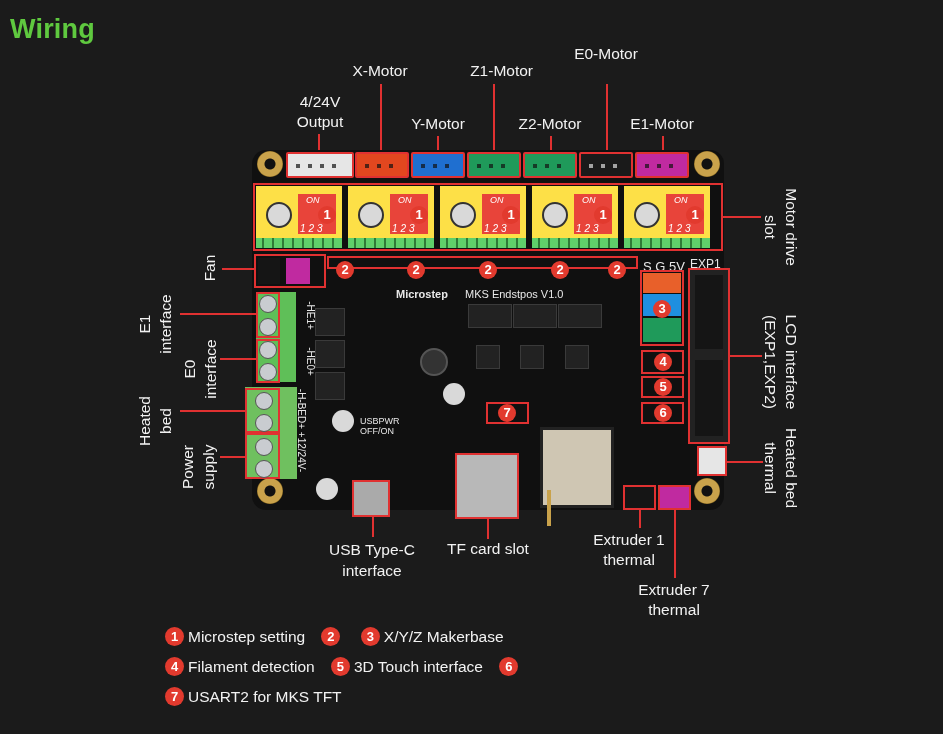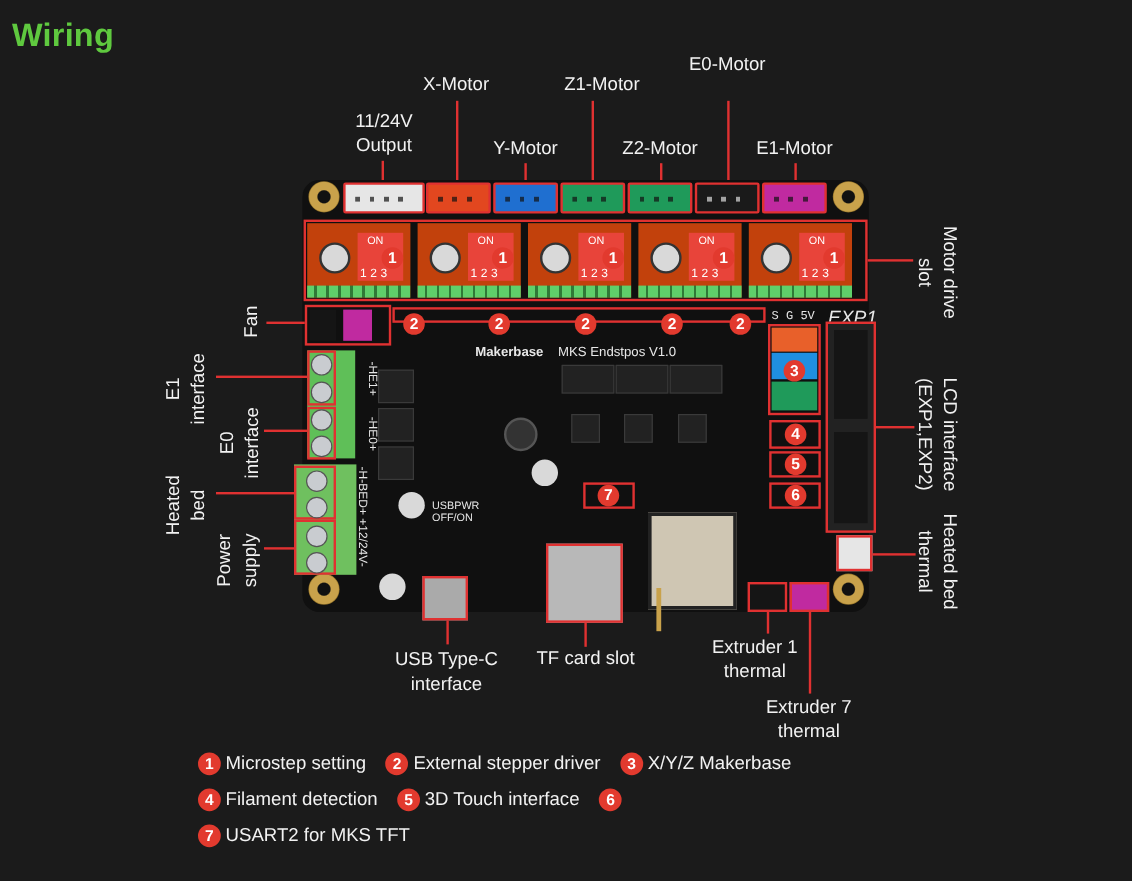--- a/index.html
+++ b/index.html
@@ -11,21 +11,21 @@
   .rotL { transform:rotate(-90deg); transform-origin:center center; }
   .rotR { transform:rotate(90deg); transform-origin:center center; }
   .line { position:absolute; background:#e03131; }
   .box { position:absolute; border:2px solid #e03131; box-sizing:border-box; }
   .board { position:absolute; left:252px; top:150px; width:472px; height:360px; background:#101010; border-radius:14px; }
   .conn { position:absolute; top:152px; height:26px; border-radius:2px; box-sizing:border-box; }
   .conn .pins { position:absolute; left:8px; right:8px; top:10px; height:4px;
      background:repeating-linear-gradient(90deg,#111 0 4px, transparent 4px 12px); opacity:0.7; }
   .mount { position:absolute; width:26px; height:26px; border-radius:50%;
      background:radial-gradient(circle, #111 0 5px, #c9a24b 6px 12px, #8a6a22 13px); }
-  .drv { position:absolute; top:186px; width:86px; height:62px; background:#c2410c; }
+  .drv { position:absolute; top:186px; width:86px; height:62px; background:#fde047;font-style:italic; }
   .drv .cap { position:absolute; left:10px; top:16px; width:26px; height:26px; border-radius:50%; background:#d9d9d9; border:2px solid #333; box-sizing:border-box; }
   .drv .dip { position:absolute; left:42px; top:8px; width:38px; height:40px; background:#e8443a; }
   .drv .dip .on { position:absolute; left:8px; top:1px; font-size:9px; color:#fff; }
   .drv .dip .nums { position:absolute; left:2px; bottom:0px; font-size:10px; color:#fff; letter-spacing:3px; }
   .drv .pinrow { position:absolute; left:0; right:0; bottom:0; height:10px;
      background:repeating-linear-gradient(90deg,#5fcf6a 0 6px,#2f7a37 6px 8px, #5fcf6a 8px 10px); }
   .badge { position:absolute; width:18px; height:18px; border-radius:50%; background:#e23a2e;
      color:#fff; font-size:13px; font-weight:bold; text-align:center; line-height:18px; }
   .term { position:absolute; background:#5fbf58; box-sizing:border-box; }
   .screw { position:absolute; width:16px; height:16px; border-radius:50%; background:#c9ccd0; border:1px solid #555; }
@@ -35,21 +35,21 @@
   .legend .item { display:inline-flex; align-items:center; margin-right:12px; }
   .legend .num { display:inline-block; width:19px; height:19px; border-radius:50%; background:#e23a2e; color:#fff;
       font-size:13px; font-weight:bold; text-align:center; line-height:19px; margin-right:4px; }
 </style>
 </head>
 <body>
 
 <div class="title">Wiring</div>
 
 <div class="lbl" style="left:285px;top:92px;width:70px;">
-  <div>11/24V</div>
+  <div>4/24V</div>
   <div>Output</div>
 </div>
 <div class="lbl" style="left:340px;top:61px;width:80px;">X-Motor</div>
 <div class="lbl" style="left:398px;top:114px;width:80px;">Y-Motor</div>
 <div class="lbl" style="left:453px;top:61px;width:80px;text-align:right;">Z1-Motor</div>
 <div class="lbl" style="left:510px;top:114px;width:80px;">Z2-Motor</div>
 <div class="lbl" style="left:566px;top:44px;width:80px;">E0-Motor</div>
 <div class="lbl" style="left:622px;top:114px;width:80px;">E1-Motor</div>
 
 <div class="line" style="left:318px;top:134px;width:2px;height:18px;"></div>
@@ -184,21 +184,21 @@
 <div class="line" style="left:220px;top:456px;width:25px;height:2px;"></div>
 <div class="vlbl rotL" style="left:115px;top:400px;width:80px;line-height:21px;">
   <div>Heated</div>
   <div>bed</div>
 </div>
 <div class="vlbl rotL" style="left:158px;top:446px;width:80px;line-height:21px;">
   <div>Power</div>
   <div>supply</div>
 </div>
 
-<div class="silk" style="left:396px;top:288px;font-weight:bold;font-size:11px;">Makerbase</div>
+<div class="silk" style="left:396px;top:288px;font-weight:bold;font-size:11px;">Microstep</div>
 <div class="silk" style="left:465px;top:288px;font-size:11px;">MKS Endstpos V1.0</div>
 <div class="chip" style="left:468px;top:304px;width:42px;height:22px;"></div>
 <div class="chip" style="left:513px;top:304px;width:42px;height:22px;"></div>
 <div class="chip" style="left:558px;top:304px;width:42px;height:22px;"></div>
 <div class="chip" style="left:476px;top:345px;width:22px;height:22px;"></div>
 <div class="chip" style="left:520px;top:345px;width:22px;height:22px;"></div>
 <div class="chip" style="left:565px;top:345px;width:22px;height:22px;"></div>
 <div class="chip" style="left:315px;top:308px;width:28px;height:26px;"></div>
 <div class="chip" style="left:315px;top:340px;width:28px;height:26px;"></div>
 <div class="chip" style="left:315px;top:372px;width:28px;height:26px;"></div>
@@ -234,22 +234,22 @@
 <div class="line" style="left:674px;top:510px;width:2px;height:68px;"></div>
 <div class="lbl" style="left:586px;top:530px;width:86px;">
   <div>Extruder 1</div>
   <div>thermal</div>
 </div>
 <div class="lbl" style="left:631px;top:580px;width:86px;">
   <div>Extruder 7</div>
   <div>thermal</div>
 </div>
 
-<div class="silk" style="left:643px;top:259px;font-size:10px;font-family:Liberation Mono, monospace;">S G 5V</div>
-<div class="silk" style="left:690px;top:257px;font-size:16px;font-style:italic;">EXP1</div>
+<div class="silk" style="left:643px;top:259px;font-size:13px;">S G 5V</div>
+<div class="silk" style="left:690px;top:257px;font-size:12px;">EXP1</div>
 <div class="box" style="left:640px;top:270px;width:44px;height:76px;"></div>
 <div style="position:absolute;left:643px;top:273px;width:38px;height:20px;background:#e8602a;"></div>
 <div style="position:absolute;left:643px;top:294px;width:38px;height:22px;background:#1f8fe0;"></div>
 <div style="position:absolute;left:643px;top:318px;width:38px;height:24px;background:#1f9a5a;"></div>
 <div class="badge" style="left:653px;top:300px;">3</div>
 <div class="box" style="left:641px;top:350px;width:43px;height:24px;"></div>
 <div class="badge" style="left:654px;top:353px;">4</div>
 <div class="box" style="left:641px;top:376px;width:43px;height:22px;"></div>
 <div class="badge" style="left:654px;top:378px;">5</div>
 <div class="box" style="left:641px;top:402px;width:43px;height:22px;"></div>
@@ -276,21 +276,20 @@
   <div>thermal</div>
 </div>
 
 <div class="legend" style="top:627px;">
   <span class="item">
       <span class="num">1</span>
       <span>Microstep setting</span>
     </span>
   <span class="item">
       <span class="num">2</span>
-      <span>External stepper driver</span>
     </span>
   <span class="item">
       <span class="num">3</span>
       <span>X/Y/Z Makerbase</span>
     </span>
 </div>
 <div class="legend" style="top:657px;">
   <span class="item">
       <span class="num">4</span>
       <span>Filament detection</span>

